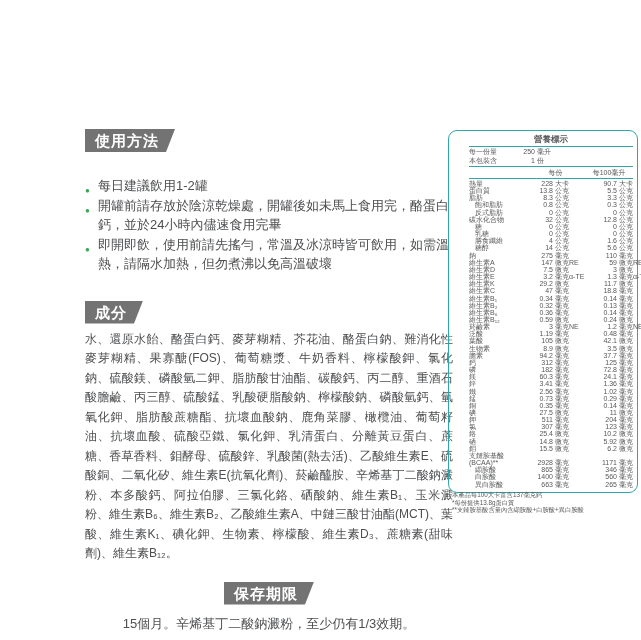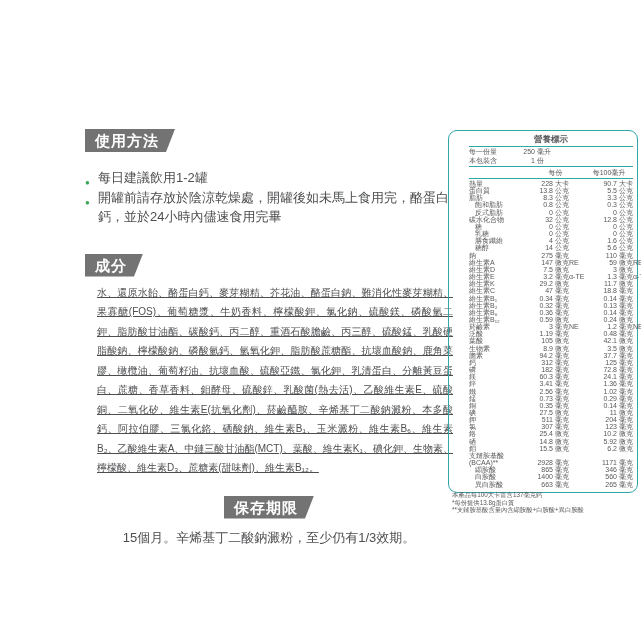--- a/index.html
+++ b/index.html
@@ -4,24 +4,24 @@
 <style>
   html,body{margin:0;padding:0;background:#fff;}
   .page{position:relative;width:641px;height:640px;background:#fff;overflow:hidden;
         font-family:"Liberation Sans","DejaVu Sans",sans-serif;color:#4d4e50;}
   
   .badge{display:inline-block;background:#737373;color:#fff;font-weight:bold;
          font-size:15px;line-height:23px;padding:0 16px 0 10px;letter-spacing:1px;
          clip-path:polygon(0 0,100% 0,calc(100% - 9px) 100%,0 100%);}
   
   .left{position:absolute;left:85px;top:129px;width:368px;}
-  .bullets{list-style:none;margin:16px 0 0 0;padding:0;font-size:13px;line-height:19.5px;}
+  .bullets{list-style:none;margin:24px 0 0 0;padding:0;font-size:13px;line-height:19.5px;}
   .bullets li{position:relative;padding-left:13px;}
   .bullets li::before{content:"●";position:absolute;left:0;top:5px;font-size:8px;color:#3BA755;}
-  .ingredients{margin:6px 0 0 12px;font-size:10px;line-height:19.5px;text-align:justify;text-decoration:underline;}
+  .ingredients{margin:6px 0 0 0;font-size:12px;line-height:19.5px;text-align:justify;}
   .shelf{display:flex;align-items:center;gap:10px;margin-top:18px;flex-direction:column;}
   .shelf .txt{font-size:13px;}
   .sect-gap{margin-top:27px;}
   
   .nutri{position:absolute;left:448px;top:130px;width:190px;box-sizing:border-box;
          border:1.5px solid #2FA6A9;border-radius:9px;padding:3px 4px 4px 20px;
          color:#58595b;}
   .nutri-title{text-align:center;font-weight:bold;font-size:8.5px;line-height:11px;}
   .rule{border-top:1px solid #2FA6A9;margin:1px 0;}
   .srow{display:grid;grid-template-columns:42px 26px auto;font-size:7px;line-height:8.5px;}
@@ -46,20 +46,21 @@
 
   <div class="left">
     <div class="badge">使用方法</div>
 
     <ul class="bullets">
 
         <li class="bullet-item">每日建議飲用1-2罐</li>
 
         <li class="bullet-item">開罐前請存放於陰涼乾燥處，開罐後如未馬上食用完，酪蛋白鈣，並於24小時內儘速食用完畢</li>
 
+        <li class="bullet-item">即開即飲，使用前請先搖勻，常溫及冰涼時皆可飲用，如需溫熱，請隔水加熱，但勿煮沸以免高溫破壞</li>
 
       </ul>
 
     <div class="badge sect-gap">成分</div>
     <p class="ingredients">水、還原水飴、酪蛋白鈣、麥芽糊精、芥花油、酪蛋白鈉、難消化性麥芽糊精、果寡醣(FOS)、葡萄糖漿、牛奶香料、檸檬酸鉀、氯化鈉、硫酸鎂、磷酸氫二鉀、脂肪酸甘油酯、碳酸鈣、丙二醇、重酒石酸膽鹼、丙三醇、硫酸錳、乳酸硬脂酸鈉、檸檬酸鈉、磷酸氫鈣、氫氧化鉀、脂肪酸蔗糖酯、抗壞血酸鈉、鹿角菜膠、橄欖油、葡萄籽油、抗壞血酸、硫酸亞鐵、氯化鉀、乳清蛋白、分離黃豆蛋白、蔗糖、香草香料、鉬酵母、硫酸鋅、乳酸菌(熱去活)、乙酸維生素E、硫酸銅、二氧化矽、維生素E(抗氧化劑)、菸鹼醯胺、辛烯基丁二酸鈉澱粉、本多酸鈣、阿拉伯膠、三氯化鉻、硒酸鈉、維生素B₁、玉米澱粉、維生素B₆、維生素B₂、乙酸維生素A、中鏈三酸甘油酯(MCT)、葉酸、維生素K₁、碘化鉀、生物素、檸檬酸、維生素D₃、蔗糖素(甜味劑)、維生素B₁₂。</p>
 
     <div class="shelf">
       <div class="badge">保存期限</div>
       <span class="txt">15個月。辛烯基丁二酸鈉澱粉，至少仍有1/3效期。</span>
     </div>

